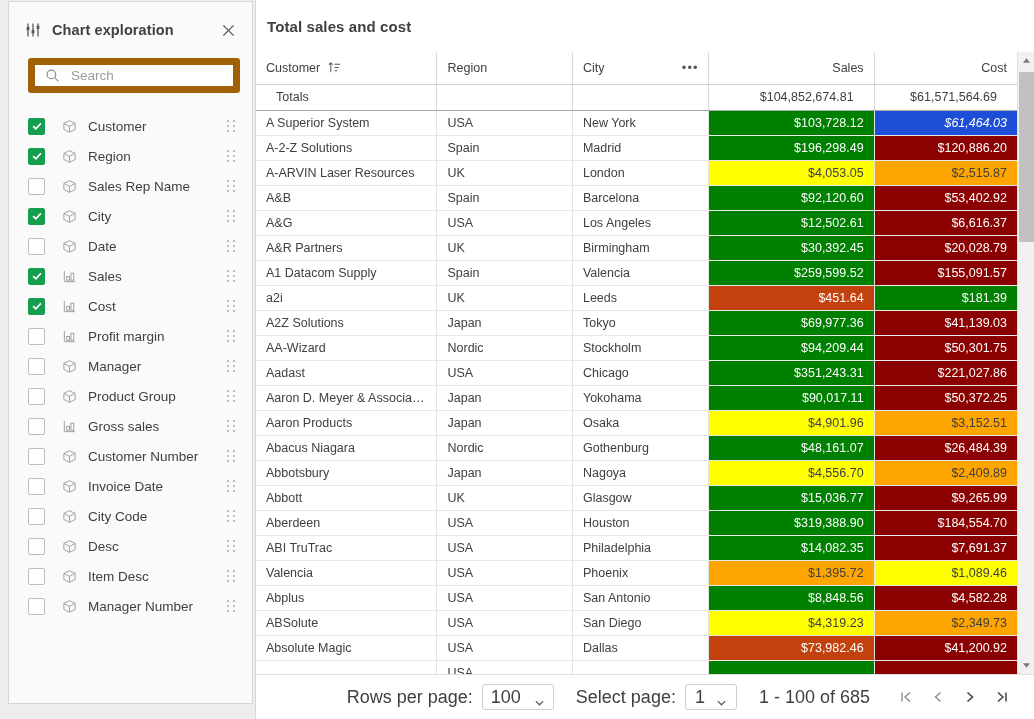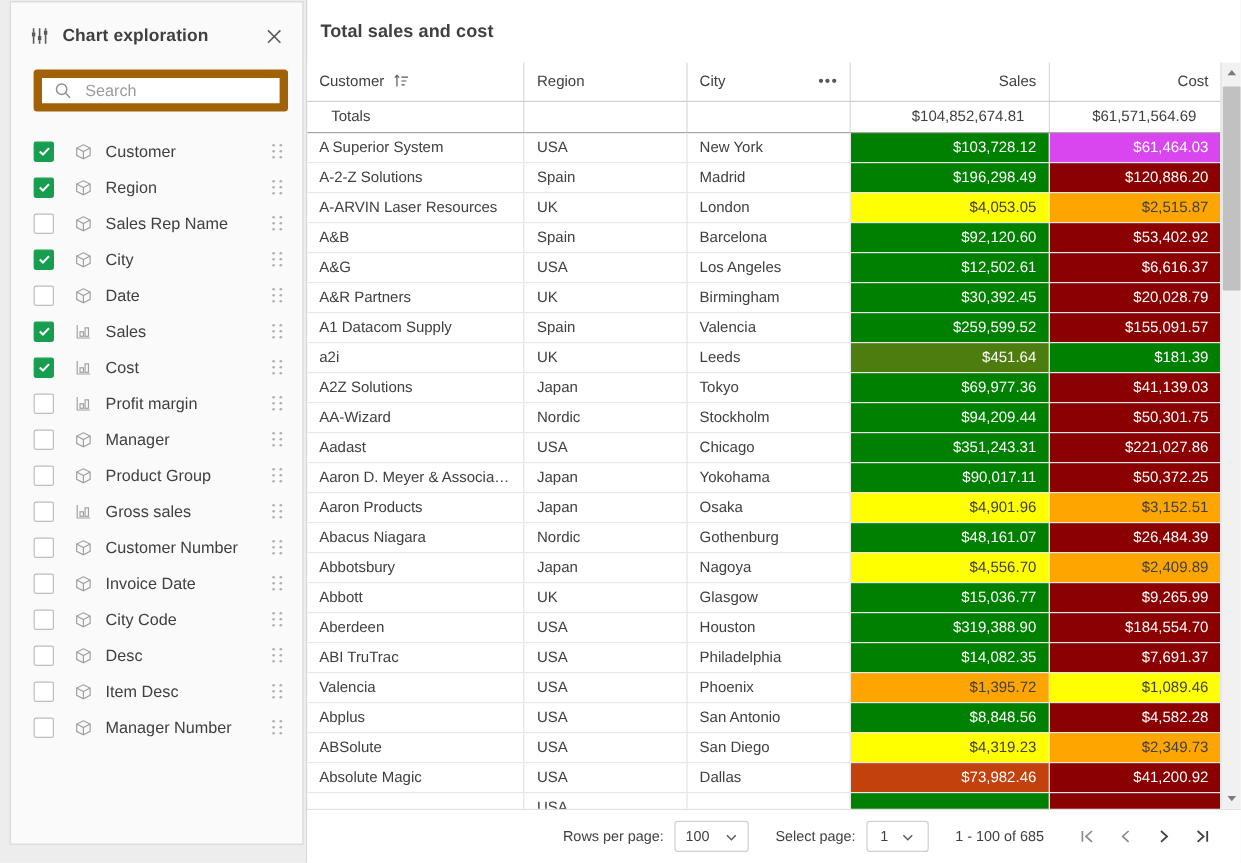--- a/index.html
+++ b/index.html
@@ -232,21 +232,21 @@
   
   .table-footer {
     height: 45px;
     flex: 0 0 auto;
     border-top: 1px solid #e0e0e0;
     background: #fff;
     display: flex;
     align-items: center;
     justify-content: flex-end;
     padding-right: 16px;
-    font-size: 12px;
+    font-size: 18px;
     color: #404040;
   }
   .f-label { margin-right: 9px; white-space: nowrap; }
   .f-select {
     height: 26px;
     min-width: 62px;
     border: 1px solid #cfcfcf;
     border-radius: 3px;
     background: #fff;
     display: flex;
@@ -684,21 +684,21 @@
               <td class="num">$104,852,674.81</td>
               <td class="num">$61,571,564.69</td>
             </tr>
           </tbody>
           <tbody class="body" id="table-body">
               <tr>
                 <td>A Superior System</td>
                 <td>USA</td>
                 <td>New York</td>
                 <td class="num sw" style="background: rgb(0, 128, 0);">$103,728.12</td>
-                <td class="num sw" style="background: #d946ef;">$61,464.03</td>
+                <td class="num sw" style="background: #1d4ed8; font-style: italic;">$61,464.03</td>
               </tr>
               <tr>
                 <td>A-2-Z Solutions</td>
                 <td>Spain</td>
                 <td>Madrid</td>
                 <td class="num sw" style="background: rgb(0, 128, 0);">$196,298.49</td>
                 <td class="num sw" style="background: rgb(139, 0, 0);">$120,886.20</td>
               </tr>
               <tr>
                 <td>A-ARVIN Laser Resources</td>
@@ -732,21 +732,21 @@
                 <td>A1 Datacom Supply</td>
                 <td>Spain</td>
                 <td>Valencia</td>
                 <td class="num sw" style="background: rgb(0, 128, 0);">$259,599.52</td>
                 <td class="num sw" style="background: rgb(139, 0, 0);">$155,091.57</td>
               </tr>
               <tr>
                 <td>a2i</td>
                 <td>UK</td>
                 <td>Leeds</td>
-                <td class="num sw" style="background: #4d7c0f;">$451.64</td>
+                <td class="num sw" style="background: #c2410c;">$451.64</td>
                 <td class="num sw" style="background: rgb(0, 128, 0);">$181.39</td>
               </tr>
               <tr>
                 <td>A2Z Solutions</td>
                 <td>Japan</td>
                 <td>Tokyo</td>
                 <td class="num sw" style="background: rgb(0, 128, 0);">$69,977.36</td>
                 <td class="num sw" style="background: rgb(139, 0, 0);">$41,139.03</td>
               </tr>
               <tr>

